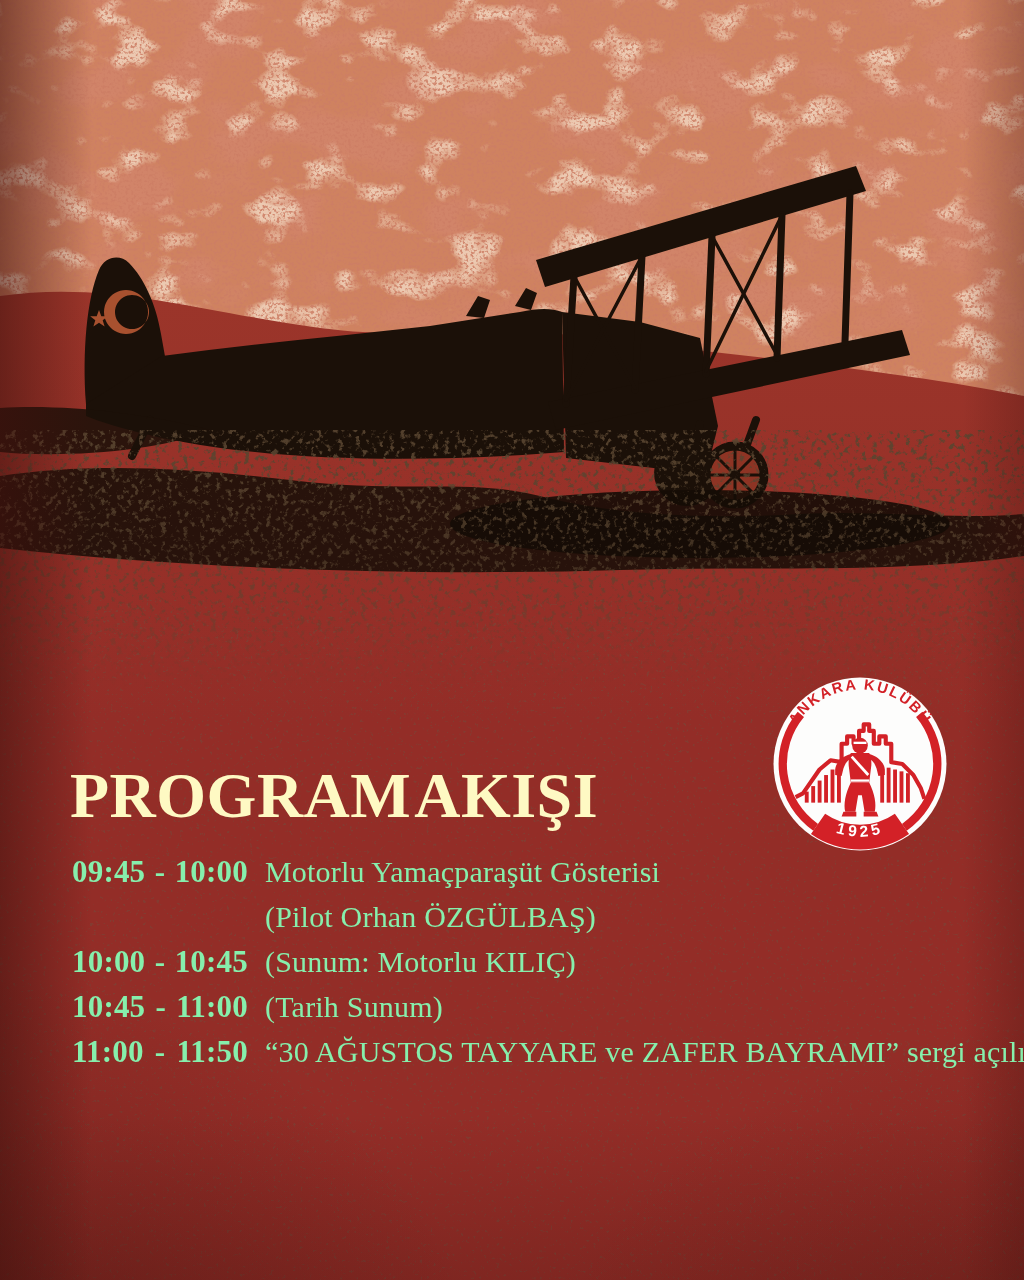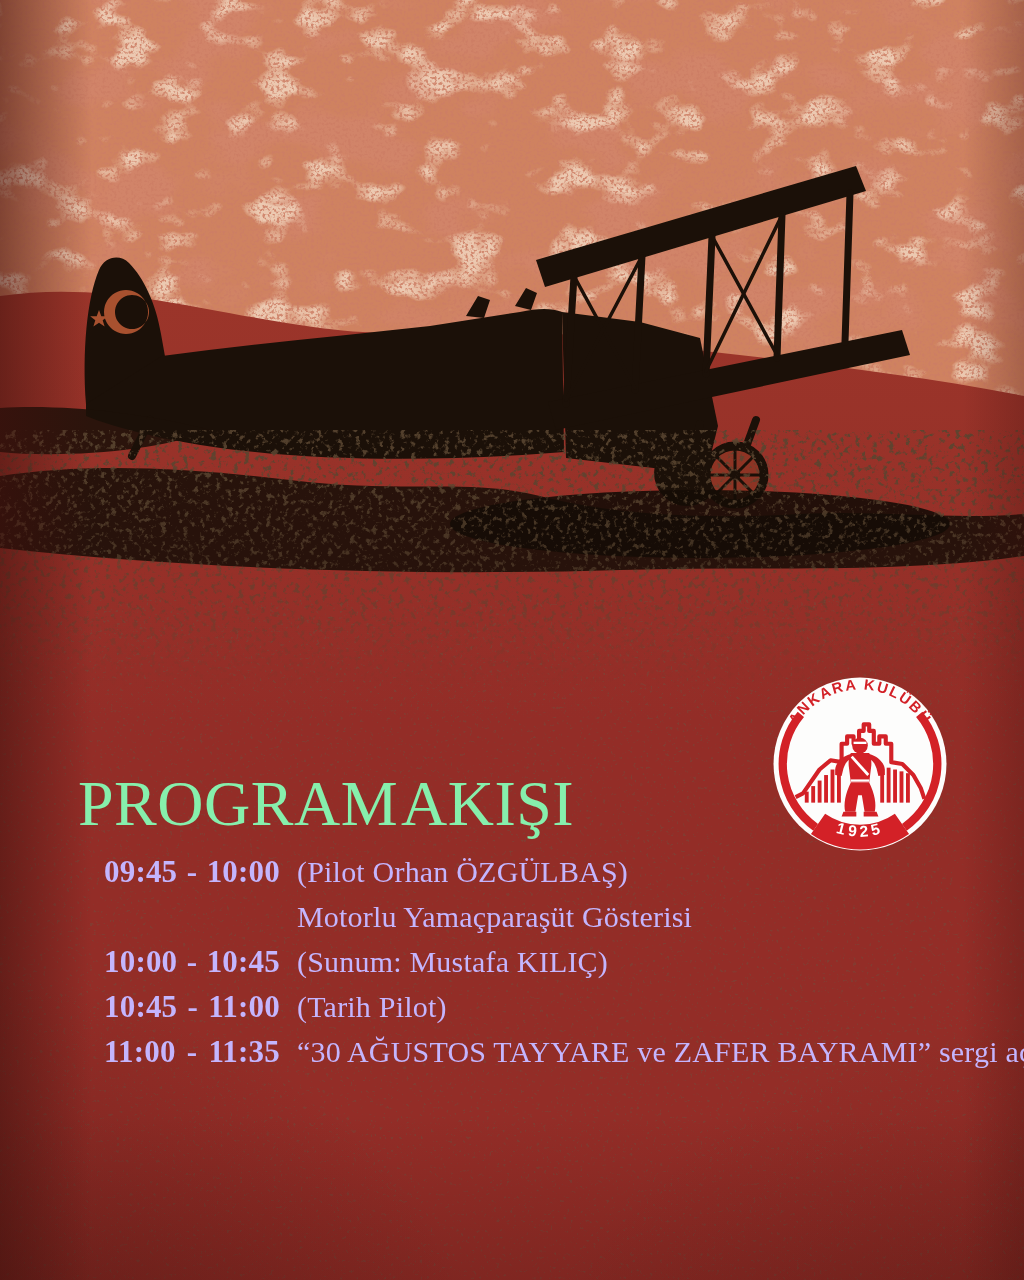--- a/index.html
+++ b/index.html
@@ -14,27 +14,27 @@
     position:absolute;inset:0;pointer-events:none;
     background:
       linear-gradient(90deg, rgba(64,17,13,.55), rgba(64,17,13,0) 9%),
       linear-gradient(270deg, rgba(64,17,13,.28), rgba(64,17,13,0) 6%),
       radial-gradient(90% 60% at -5% 112%, rgba(58,15,11,.45), transparent 60%),
       radial-gradient(100% 55% at 110% 112%, rgba(58,15,11,.32), transparent 60%),
       linear-gradient(0deg, rgba(58,15,11,.22), transparent 13%);
   }
   .content{position:absolute;inset:0;}
   .title{
-    position:absolute;left:70px;top:764px;margin:8px;
-    font-size:64px;font-weight:400;letter-spacing:.5px;word-spacing:-10px;
-    color:#86efac;line-height:1;
+    position:absolute;left:70px;top:764px;margin:0;
+    font-size:64px;font-weight:700;letter-spacing:.5px;word-spacing:-10px;
+    color:#fef9c3;line-height:1;
   }
   .schedule{
     position:absolute;left:72px;top:849px;right:28px;
-    color:#c4b5fd;font-size:30px;margin-left:32px;
+    color:#86efac;font-size:30px;
   }
   .row{display:flex;align-items:flex-start;}
   .time{
     display:flex;justify-content:space-between;
     width:176px;flex:0 0 176px;
     font-weight:700;font-size:31px;line-height:45px;letter-spacing:.2px;
   }
   .desc{flex:1;margin-left:17px;}
   .line{line-height:45px;white-space:nowrap;letter-spacing:.2px;}
   .logo{position:absolute;left:768px;top:672px;width:184px;height:184px;}
@@ -153,49 +153,49 @@
     <h1 class="title">PROGRAM AKIŞI</h1>
 
     <div class="schedule">
         <div class="row">
           <div class="time">
             <span>09:45</span>
             <span class="dash">-</span>
             <span>10:00</span>
           </div>
           <div class="desc">
+            <div class="line">Motorlu Yamaçparaşüt Gösterisi</div>
             <div class="line">(Pilot Orhan ÖZGÜLBAŞ)</div>
-            <div class="line">Motorlu Yamaçparaşüt Gösterisi</div>
           </div>
         </div>
         <div class="row">
           <div class="time">
             <span>10:00</span>
             <span class="dash">-</span>
             <span>10:45</span>
           </div>
           <div class="desc">
-            <div class="line">(Sunum: Mustafa KILIÇ)</div>
+            <div class="line">(Sunum: Motorlu KILIÇ)</div>
           </div>
         </div>
         <div class="row">
           <div class="time">
             <span>10:45</span>
             <span class="dash">-</span>
             <span>11:00</span>
           </div>
           <div class="desc">
-            <div class="line">(Tarih Pilot)</div>
+            <div class="line">(Tarih Sunum)</div>
           </div>
         </div>
         <div class="row">
           <div class="time">
             <span>11:00</span>
             <span class="dash">-</span>
-            <span>11:35</span>
+            <span>11:50</span>
           </div>
           <div class="desc">
             <div class="line">“30 AĞUSTOS TAYYARE ve ZAFER BAYRAMI” sergi açılışı.</div>
           </div>
         </div>
       </div>
 
     <div class="logo">
       <svg viewBox="0 0 200 200">
         <defs>

